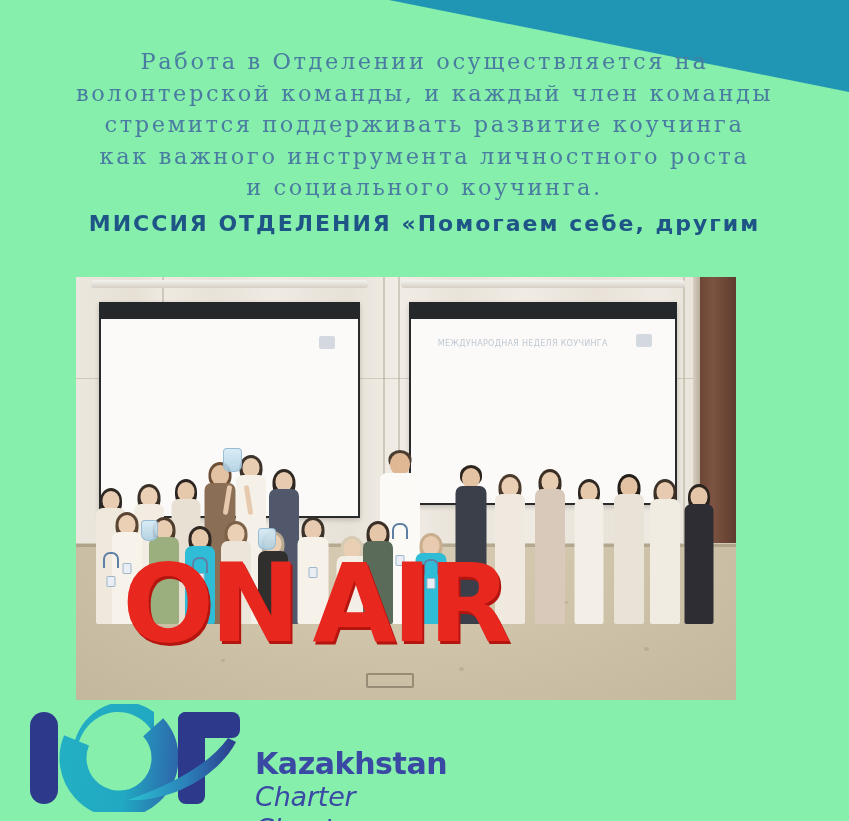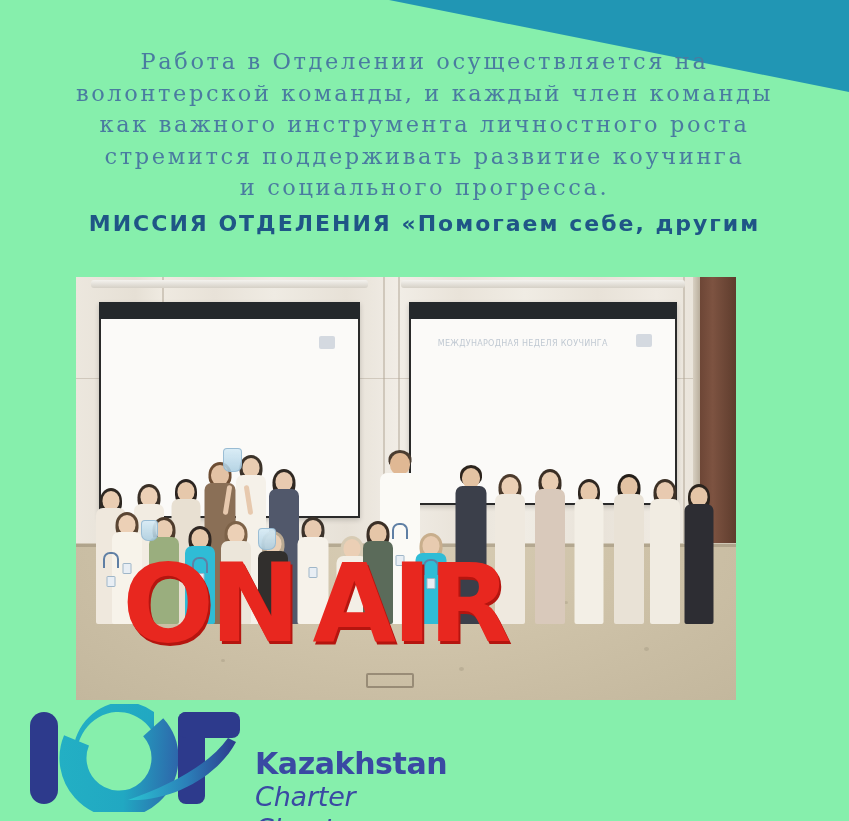--- a/index.html
+++ b/index.html
@@ -327,23 +327,23 @@
 </head>
 <body>
 
 <div class="slide">
 
   <div class="corner-wedge"></div>
 
   <div class="text-block">
     <div class="body-line">Работа в Отделении осуществляется на</div>
     <div class="body-line">волонтерской команды, и каждый член команды</div>
+    <div class="body-line">стремится поддерживать развитие коучинга</div>
     <div class="body-line">как важного инструмента личностного роста</div>
-    <div class="body-line">стремится поддерживать развитие коучинга</div>
-    <div class="body-line">и социального прогресса.</div>
+    <div class="body-line">и социального коучинга.</div>
     <div class="mission-line first">МИССИЯ ОТДЕЛЕНИЯ «Помогаем себе, другим</div>
   </div>
 
   <div class="photo">
 
     <div class="wall">
       <div class="wall-seam" style="left:13%"></div>
       <div class="wall-seam" style="left:46.5%"></div>
       <div class="wall-seam" style="left:48.8%"></div>
       <div class="wall-seam" style="left:92%"></div>

